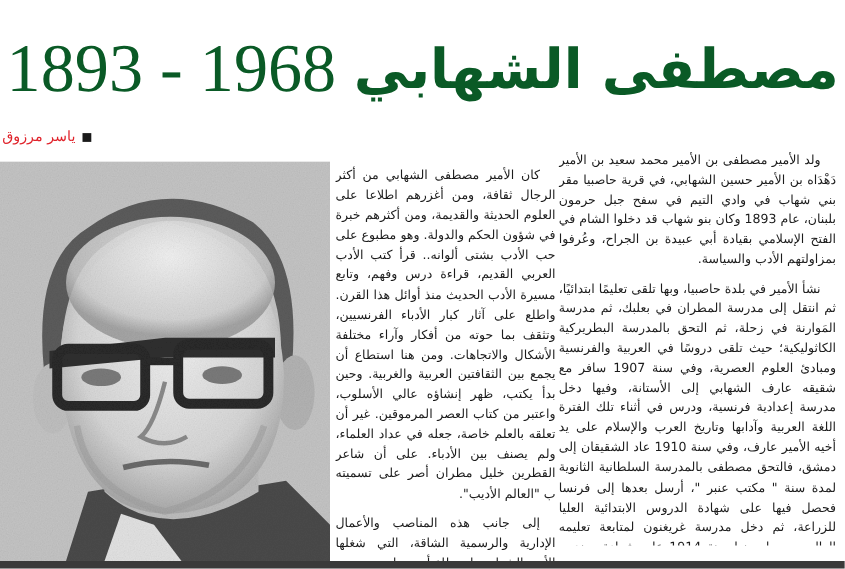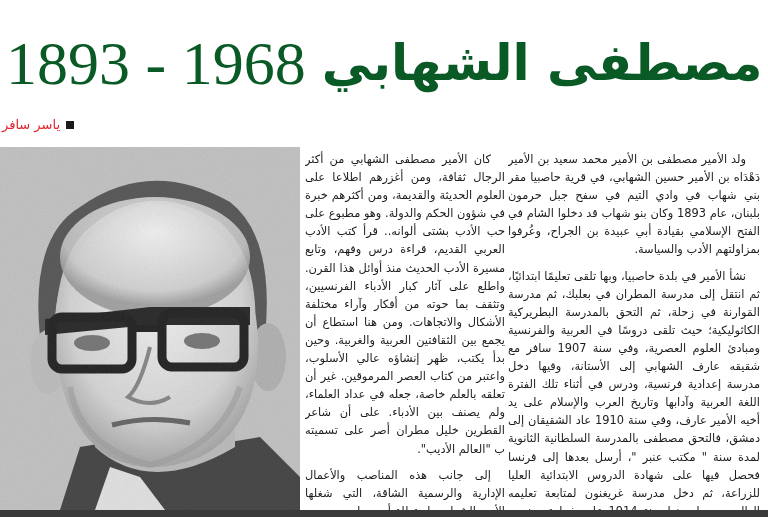--- a/index.html
+++ b/index.html
@@ -80,21 +80,21 @@
       color: #1c1c1c;
       overflow: hidden;
     }
     .col p {
       margin: 0;
       text-indent: 14px;
     }
     .col p + p { margin-top: 8px; }
     .col p.noindent { text-indent: 0; }
     .col-right {
-      top: 150px;
+      top: 136px;
       left: 508px;
       width: 252px;
       height: 360px;
     }
     .col-mid {
       top: 150px;
       left: 305px;
       width: 200px;
       height: 360px;
     }
@@ -110,21 +110,21 @@
 </head>
 <body>
 
 <div class="title">
   <span class="title-name">الأمير مصطفى الشهابي</span>
   <span class="title-dates">1893 - 1968</span>
 </div>
 
 <div class="byline">
   <span class="bullet"></span>
-  <span class="author">ياسر سافر</span>
+  <span class="author">ياسر مرزوق</span>
 </div>
 
 <div class="photo" title="Black and white portrait of Prince Mustafa Al-Shihabi wearing thick dark-rimmed glasses">
   <svg width="300" height="363" viewBox="0 0 300 363" xmlns="http://www.w3.org/2000/svg">
     <defs>
       <filter id="grain">
         <feTurbulence type="fractalNoise" baseFrequency="0.9" numOctaves="2" result="n"></feTurbulence>
         <feColorMatrix type="saturate" values="0"></feColorMatrix>
         <feComponentTransfer>
             <feFuncA type="linear" slope="0.25"></feFuncA>

